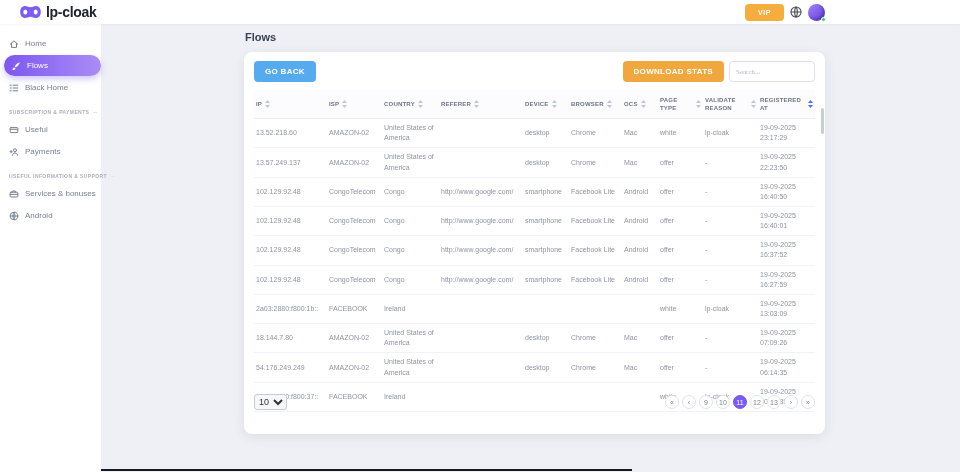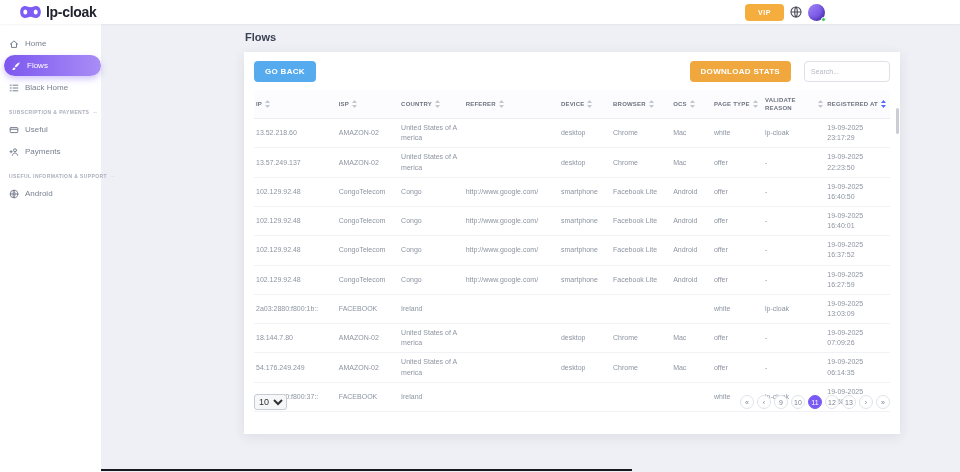--- a/index.html
+++ b/index.html
@@ -61,38 +61,38 @@
     font-size:5px; font-weight:bold; letter-spacing:.4px;
     color:#aab0bc; text-transform:uppercase; white-space:nowrap;
   }
   .side-section::after { content:""; flex:1; min-width:4px; height:1px; background:#e4e6ec; }
 
   
   .main { position:absolute; left:101px; top:24px; right:0; bottom:0; }
   .page-title { position:absolute; left:144px; top:7px; font-size:11px; font-weight:600; color:#3b4154; }
 
   .card {
-    position:absolute; left:143px; top:28px; width:656px; height:382px;
-    background:#fff; border-radius:0;
+    position:absolute; left:143px; top:28px; width:581px; height:382px;
+    background:#fff; border-radius:8px;
     box-shadow:0 3px 12px rgba(40,44,63,.09);
   }
   .card-toolbar { display:flex; align-items:center; padding:9px 10px 5px; }
   .btn {
     border:none; border-radius:4px; color:#fff;
     font-size:8px; font-weight:bold; letter-spacing:.3px;
     padding:6px 11px; cursor:pointer;
     font-family:"Liberation Sans", sans-serif;
   }
   .btn-back { background:#55abee; }
   .btn-download { background:#f0a73d; }
-  .toolbar-right { margin-left:auto; display:flex; align-items:flex-start; gap:13px; }
+  .toolbar-right { margin-left:auto; display:flex; align-items:flex-start; gap:5px; }
   .search-input {
     width:86px; height:21px; border:1px solid #dfe1e8; border-radius:4px;
     font-size:7px; padding:7px 6px; color:#555; outline:none;
-    font-family:Liberation Sans, sans-serif;
+    font-family:Liberation Serif, serif;
   }
   .search-input::placeholder { color:#b4b9c3; }
 
   
   .table-wrap { padding:0 10px; margin-top:3px; }
   table { width:100%; border-collapse:collapse; table-layout:fixed; }
   th {
     text-align:left; vertical-align:middle;
     font-size:6px; font-weight:bold; letter-spacing:.2px;
     color:#6d7380; text-transform:uppercase;
@@ -194,20 +194,27 @@
   <div class="side-item">
     <svg width="10" height="10" viewBox="0 0 10 10" fill="none" stroke="currentColor" stroke-width="1" stroke-linecap="round">
       <circle cx="6" cy="3.3" r="1.5"></circle>
       <path d="M3.4 8.3c.3-1.5 1.4-2.3 2.6-2.3s2.3.8 2.6 2.3M1 4.7h2.2M2.1 3.6v2.2"></path>
     </svg>
     <span>Payments</span>
   </div>
 
   <div class="side-section">Useful information &amp; support</div>
 
+  <div class="side-item">
+    <svg width="10" height="10" viewBox="0 0 10 10" fill="none" stroke="currentColor" stroke-width="1" stroke-linecap="round">
+      <rect x="1.2" y="3.2" width="7.6" height="4.8" rx=".8"></rect>
+      <path d="M3.7 3.2V2h2.6v1.2M1.2 5.4h7.6"></path>
+    </svg>
+    <span>Services &amp; bonuses</span>
+  </div>
   <div class="side-item">
     <svg width="10" height="10" viewBox="0 0 10 10" fill="none" stroke="currentColor" stroke-width="1" stroke-linecap="round">
       <circle cx="5" cy="5" r="3.8"></circle>
       <path d="M1.2 5h7.6M5 1.2c1.4 1.1 1.4 6.5 0 7.6M5 1.2c-1.4 1.1-1.4 6.5 0 7.6"></path>
     </svg>
     <span>Android</span>
   </div>
 </nav>
 
 <main class="main">

